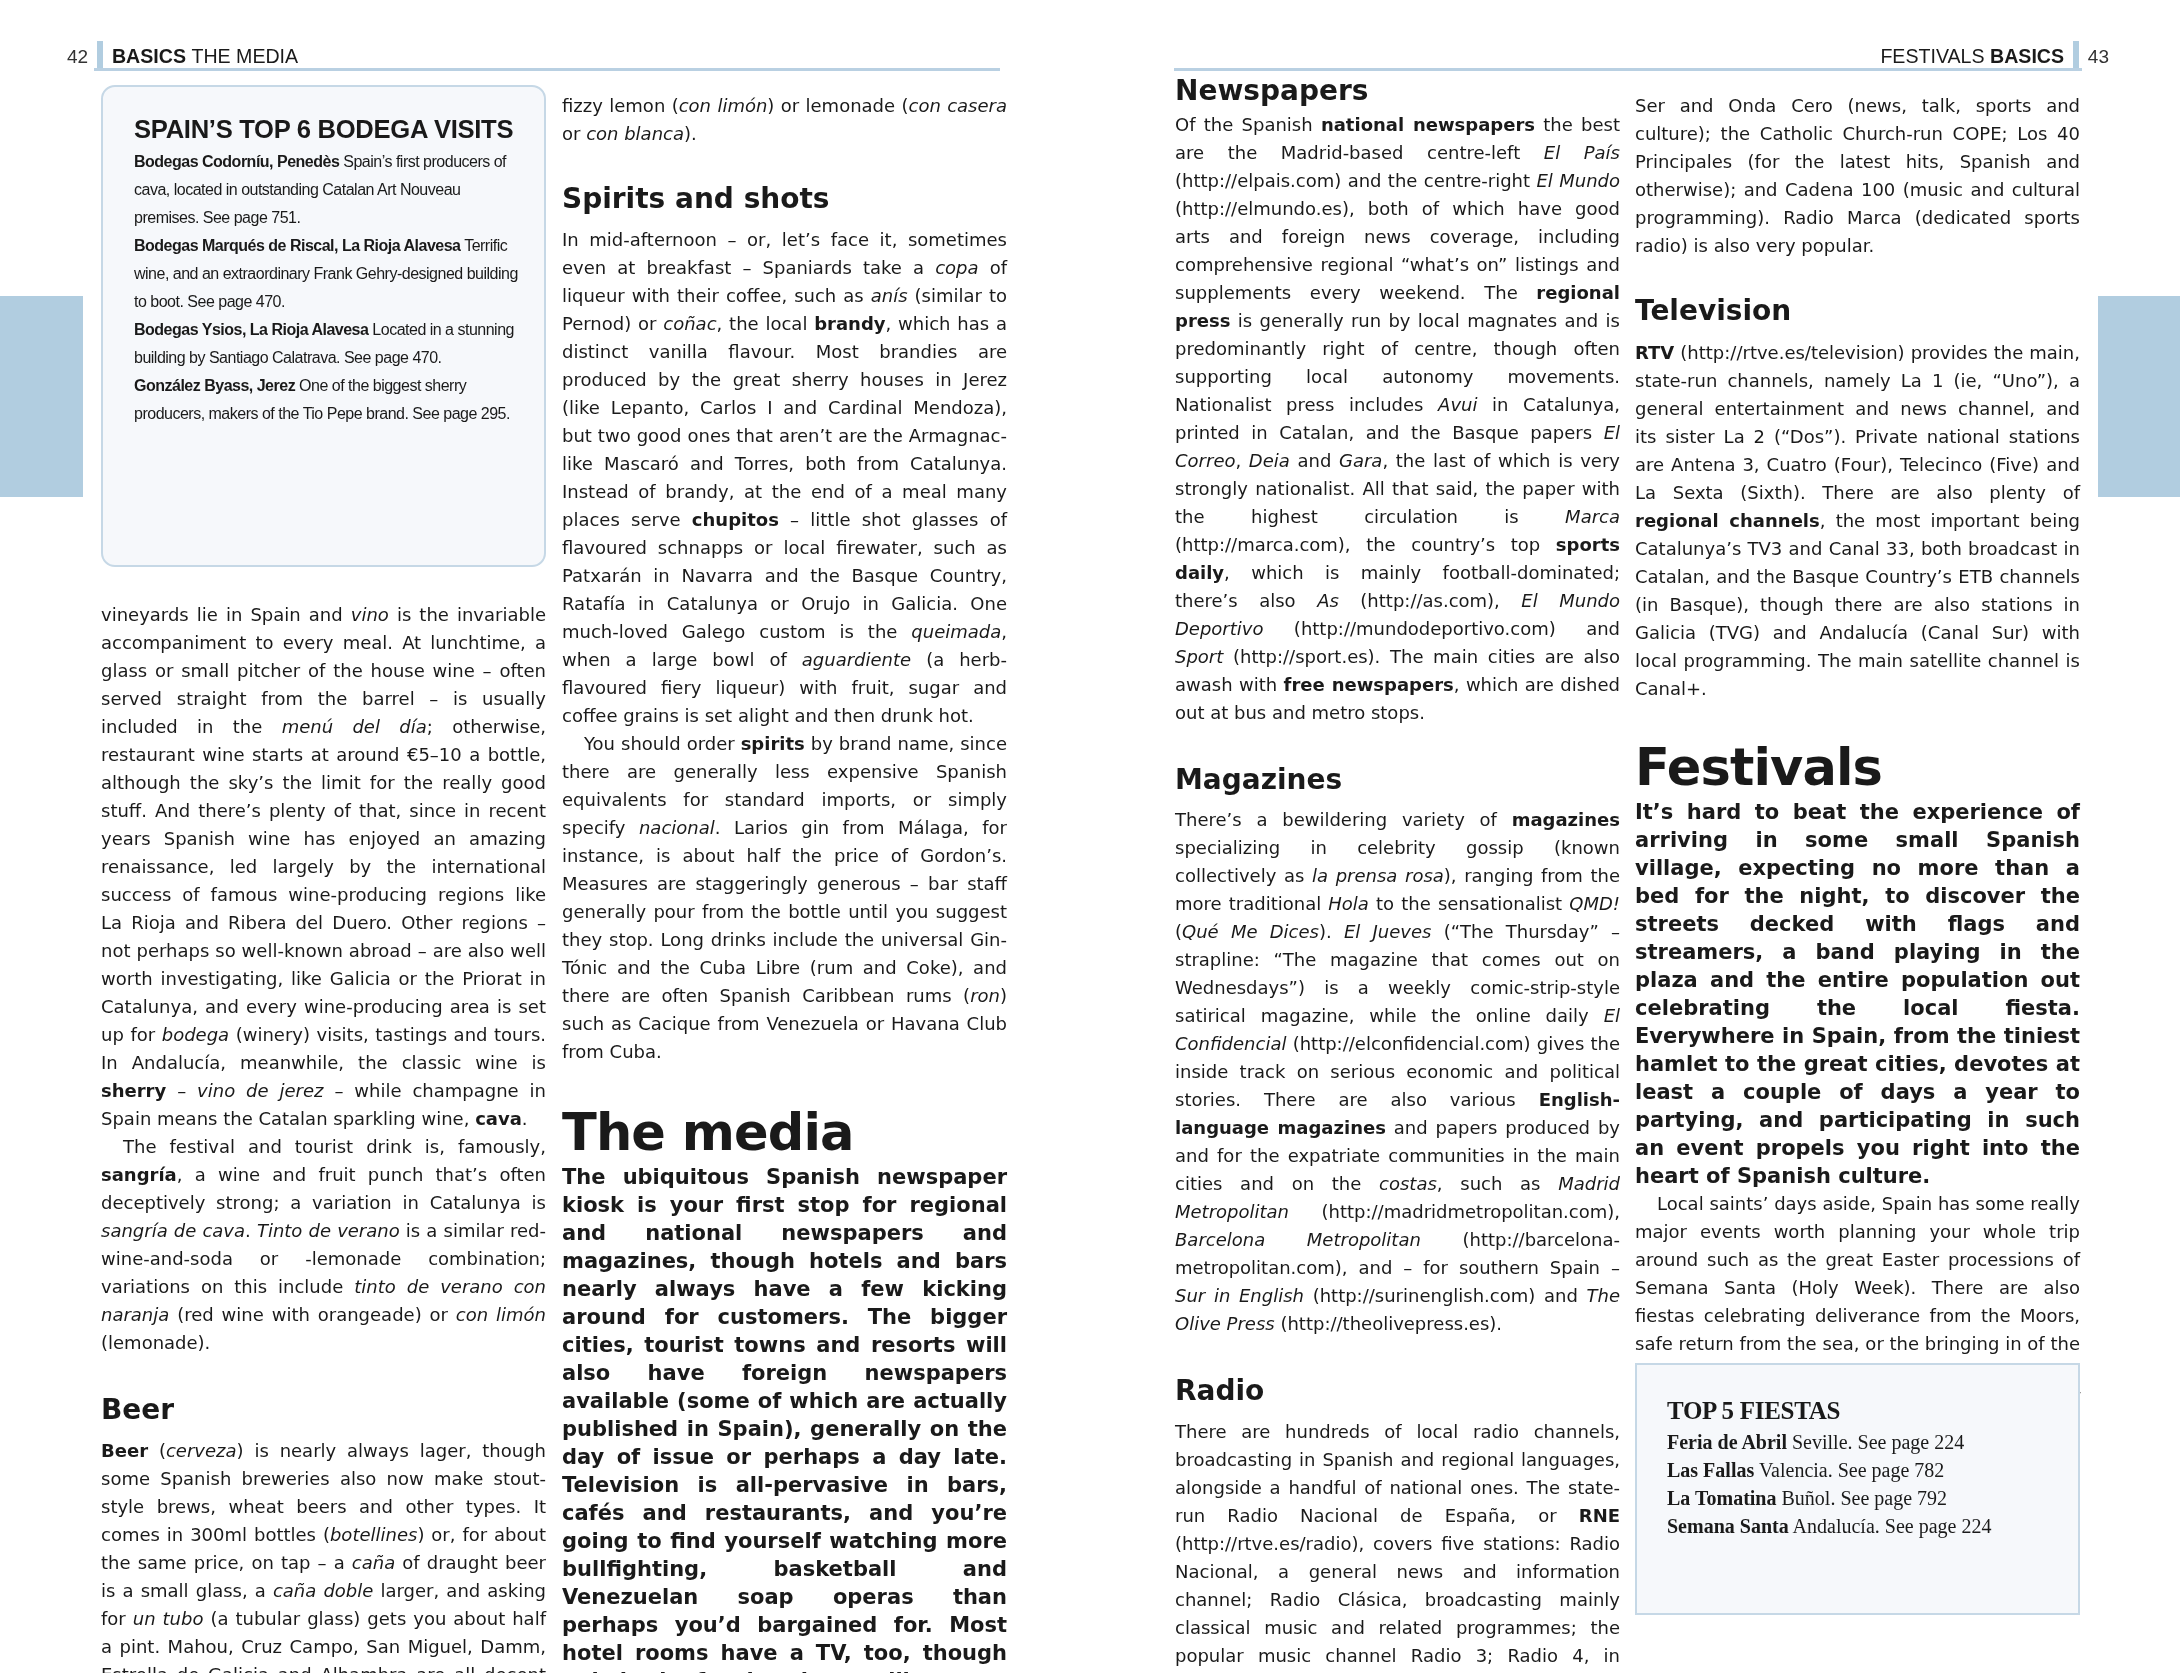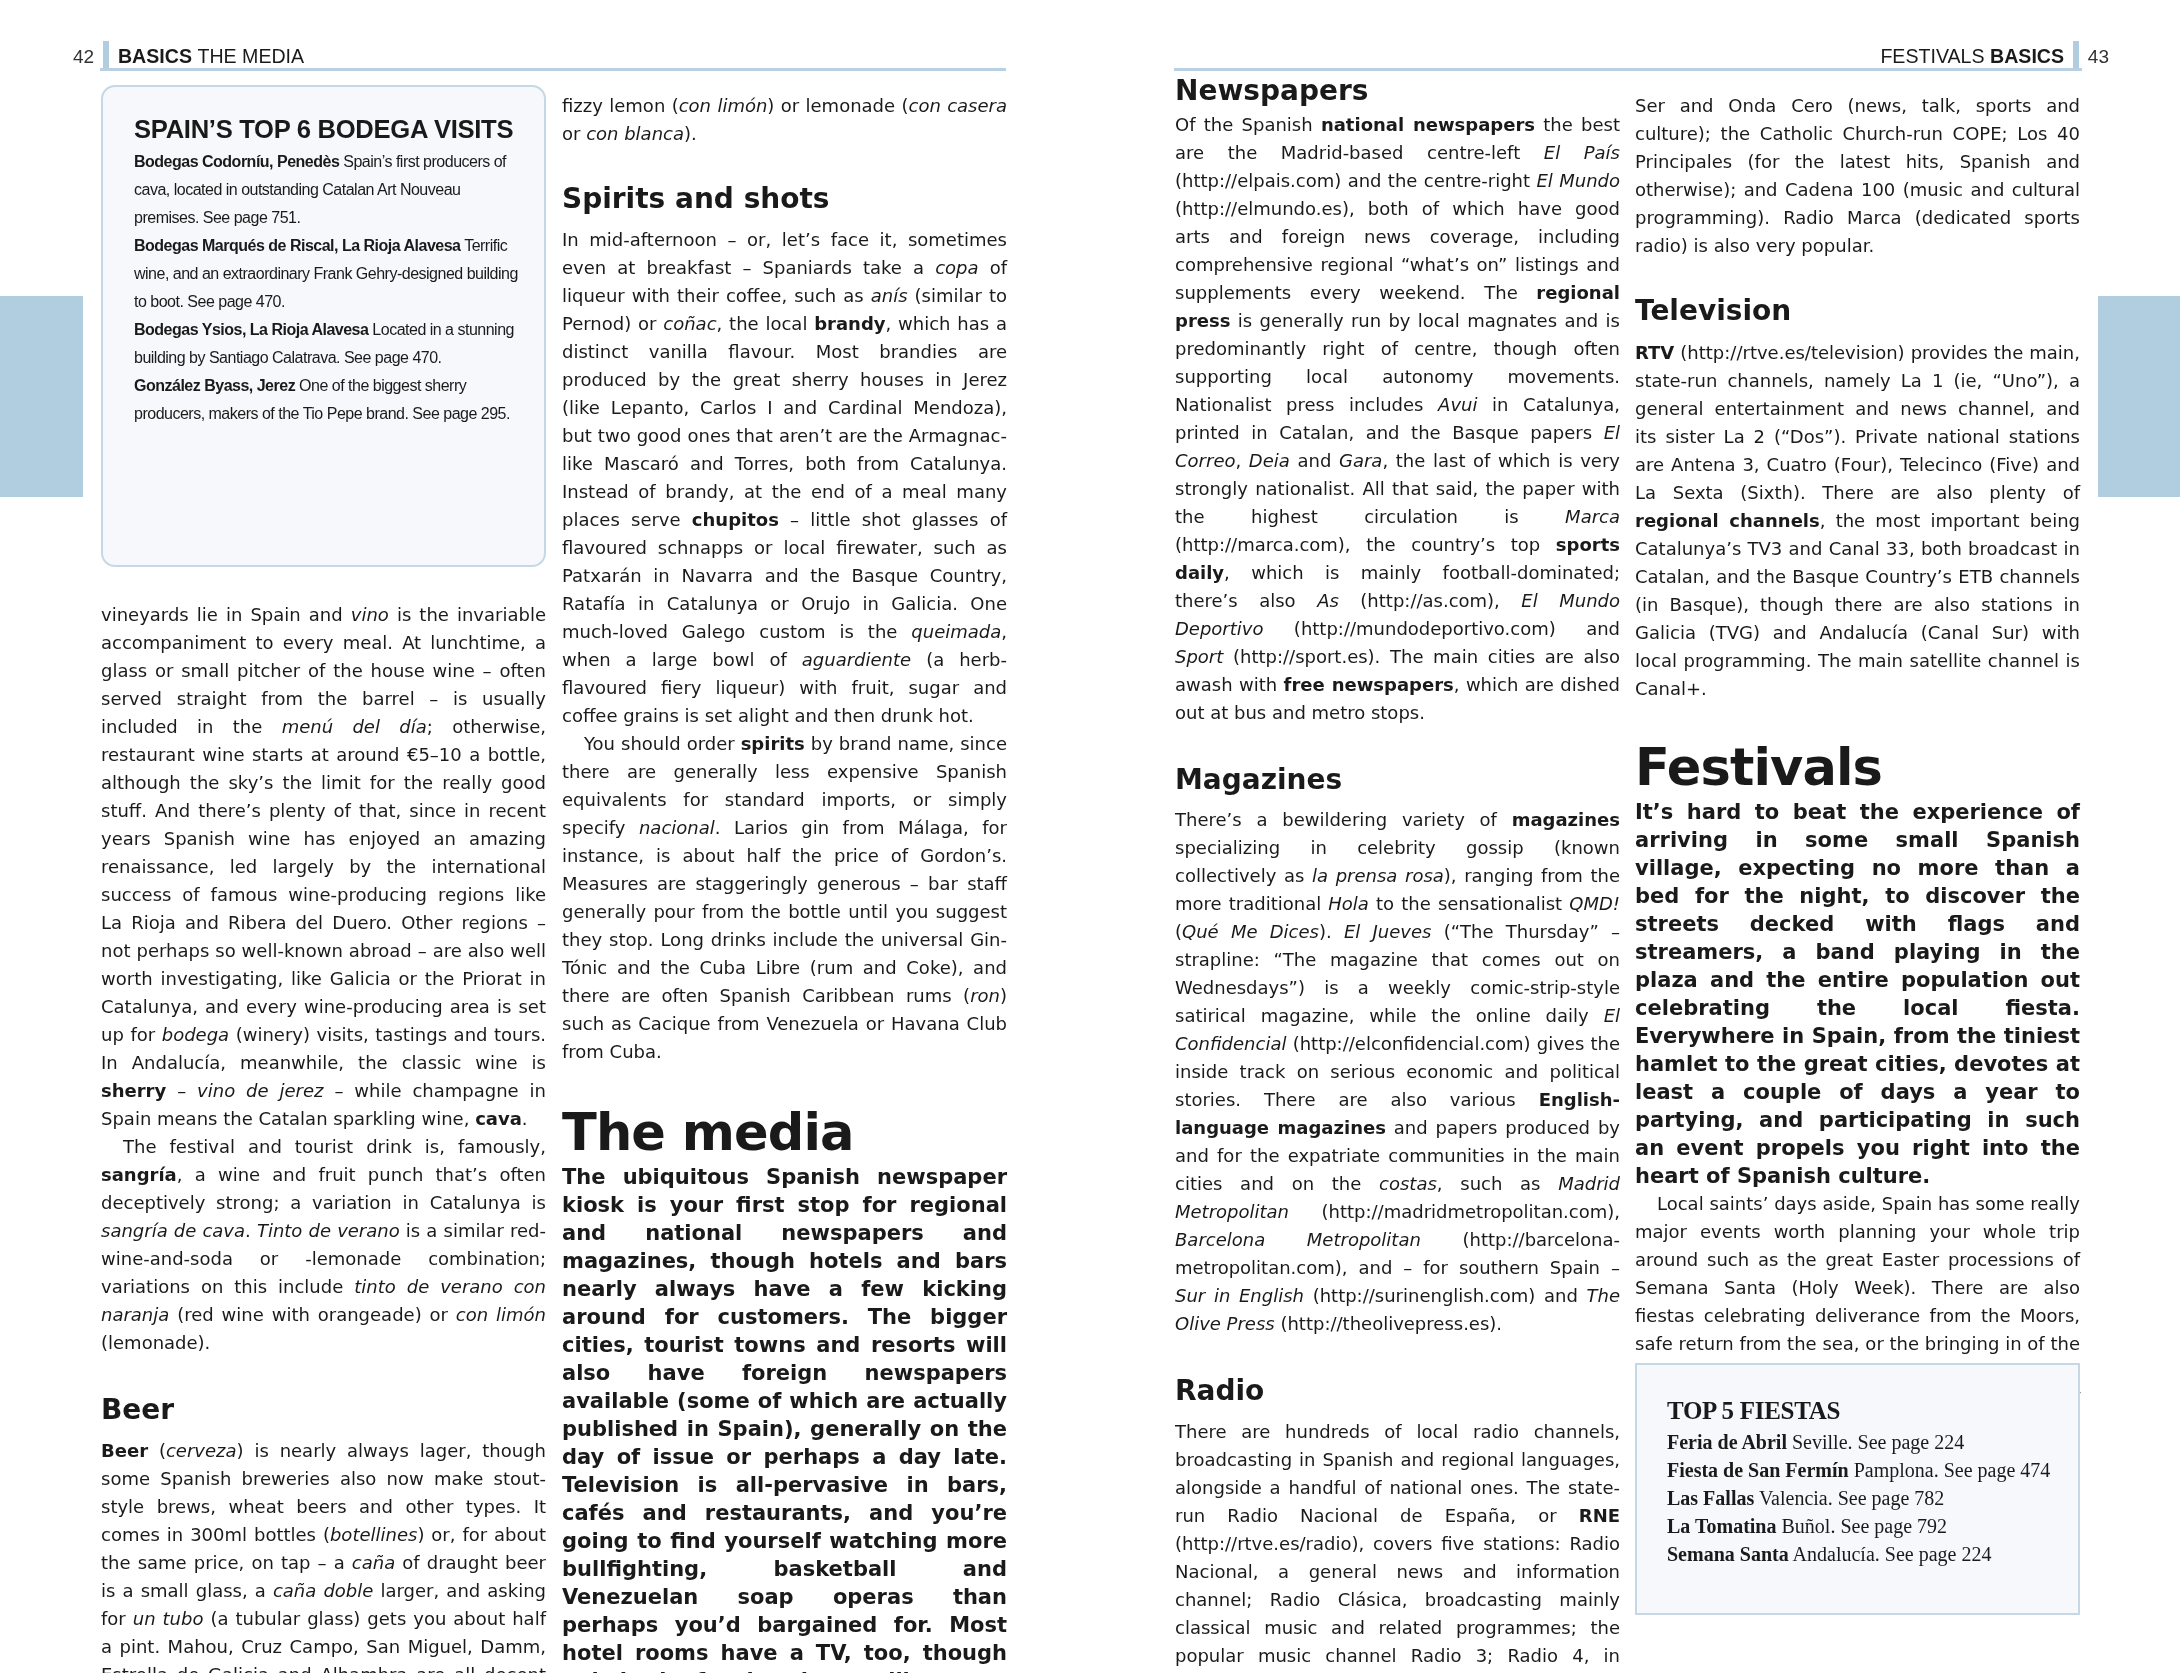--- a/index.html
+++ b/index.html
@@ -11,21 +11,21 @@
   .thumb { position: absolute; top: 296px; width: 83px; height: 201px; background: #b1cde0; }
   .thumb.left { left: 0; }
   .thumb.right { right: 0; }
 
   .running-head { position: absolute; top: 34px; height: 34px; display: flex; align-items: flex-end; }
   .running-head .rule { position: absolute; bottom: -2.6px; height: 2.6px; background: #b9d0e2; }
   .running-head .bar { width: 6.8px; height: 27px; background: #b1cde0; margin: 0 8.5px; }
   .running-head .num { font-size: 19px; color: #333; font-family: "Liberation Sans", sans-serif; }
   .running-head .sec { font-size: 19.6px; font-weight: bold; font-family: "Liberation Sans", sans-serif; }
   .running-head .sub { font-size: 19.6px; font-family: "Liberation Sans", sans-serif; font-weight: normal; }
-  .rh-left { left: 73px; width: 933px; }
+  .rh-left { left: 67px; width: 933px; }
   .rh-left .rule { left: 27px; right: 0; }
   .rh-right { left: 1174px; width: 935px; justify-content: flex-end; }
   .rh-right .rule { left: 0; right: 27px; }
 
   .col { position: absolute; width: 445px; font-size: 18px; line-height: 28px; text-align: justify; }
   .col p { margin: 0; }
   .col p.indent { text-indent: 22px; }
   .col b { font-weight: bold; }
   .col i { font-style: italic; }
   h2.sub-head { font-size: 28px; font-weight: bold; margin: 0; line-height: 37px; }
@@ -129,19 +129,18 @@
   <p class="lead">It’s hard to beat the experience of arriving in some small Spanish village, expecting no more than a bed for the night, to discover the streets decked with flags and streamers, a band playing in the plaza and the entire population out celebrating the local fiesta. Everywhere in Spain, from the tiniest hamlet to the great cities, devotes at least a couple of days a year to partying, and participating in such an event propels you right into the heart of Spanish culture.</p>
   <div>
       <p class="indent"><span>Local saints’ days aside, Spain has some really major events worth planning your whole trip around such as the great Easter processions of Semana Santa (Holy Week). There are also fiestas celebrating deliverance from the Moors, safe return from the sea, or the bringing in of the grapes – any excuse will do. One thing they all tend to have in common is a curious blend of religious ceremony and pagan ritual – sombre processions of statuary followed by exuberant merrymaking – in which fire plays a prominent part.</span></p>
     </div>
 </div>
 
 <div class="box fiestas">
   <h3>TOP 5 FIESTAS</h3>
   <div id="fiesta-items">
       <div class="item"><b>Feria de Abril</b><span> Seville. See page 224</span></div>
-      <div class="item"><b>Fiesta de San Fermín</b><span> Pamplona. See page 474</span></div>
       <div class="item"><b>Las Fallas</b><span> Valencia. See page 782</span></div>
       <div class="item"><b>La Tomatina</b><span> Buñol. See page 792</span></div>
       <div class="item"><b>Semana Santa</b><span> Andalucía. See page 224</span></div>
     </div>
 </div>
 
 
 </body></html>

